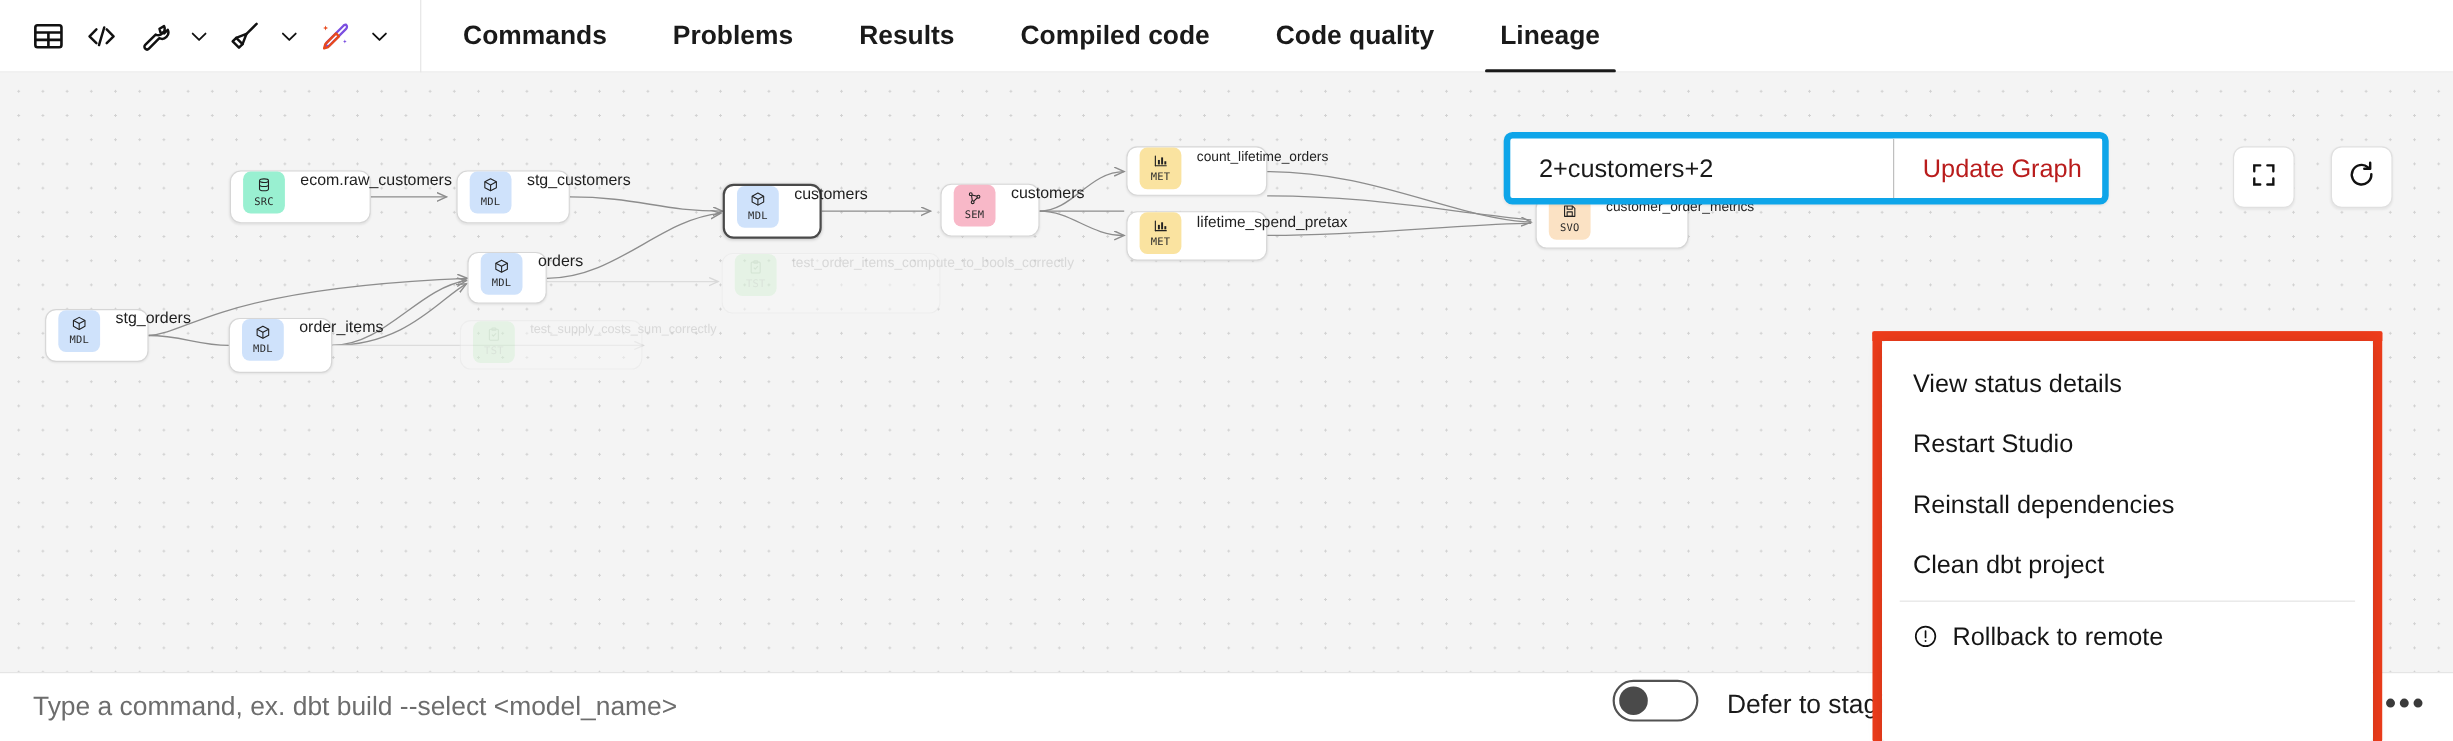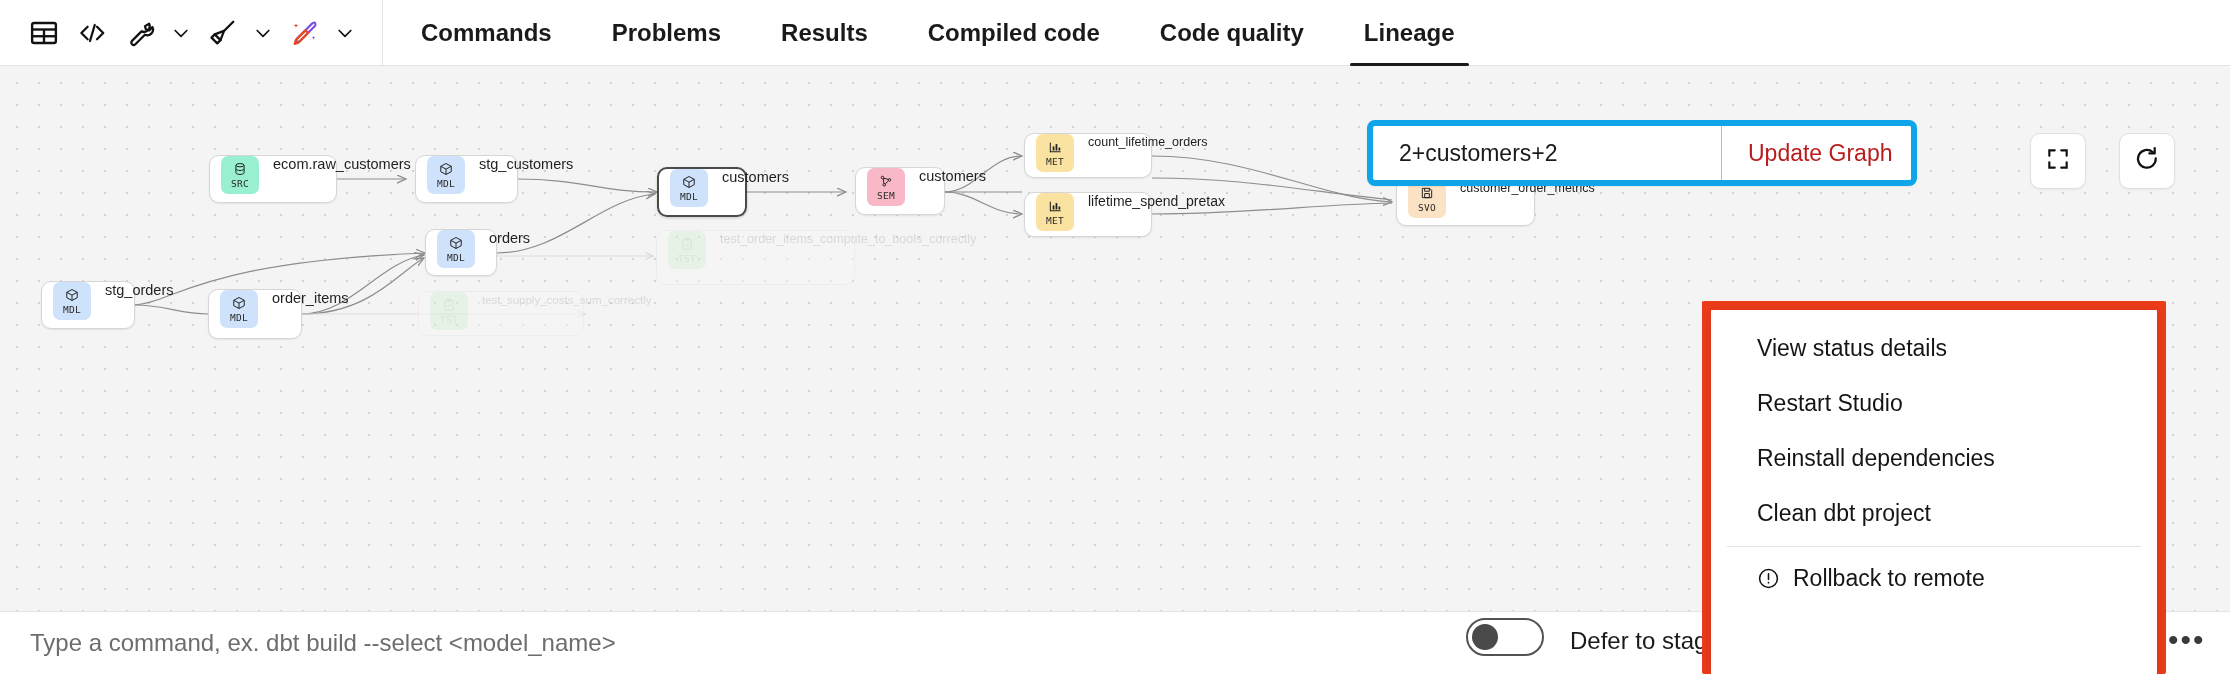--- a/index.html
+++ b/index.html
@@ -133,21 +133,21 @@
     width: 446px; height: 364px;
     background: #ffffff;
     border-radius: 4px;
     box-shadow: 0 3px 14px rgba(0,0,0,.13);
     padding: 11px 0 0 0;
     z-index: 41;
   }
   .menu-item {
     display: flex; align-items: center; gap: 13px;
     height: 55px; padding: 0 28px;
-    font-size: 23px; color: #151515; cursor: pointer; white-space: nowrap; margin-left: 18px;
+    font-size: 23px; color: #151515; cursor: pointer; white-space: nowrap;
   }
   .menu-sep { height: 1px; background: #e2e2e2; margin: 5px 16px 4px 16px; }
 
   
   .bottombar {
     position: absolute; left: 0; top: 611px; width: 2230px; height: 63px;
     background: #ffffff; border-top: 1px solid #e3e3e3;
     display: flex; align-items: center;
   }
   .cmd-input {

